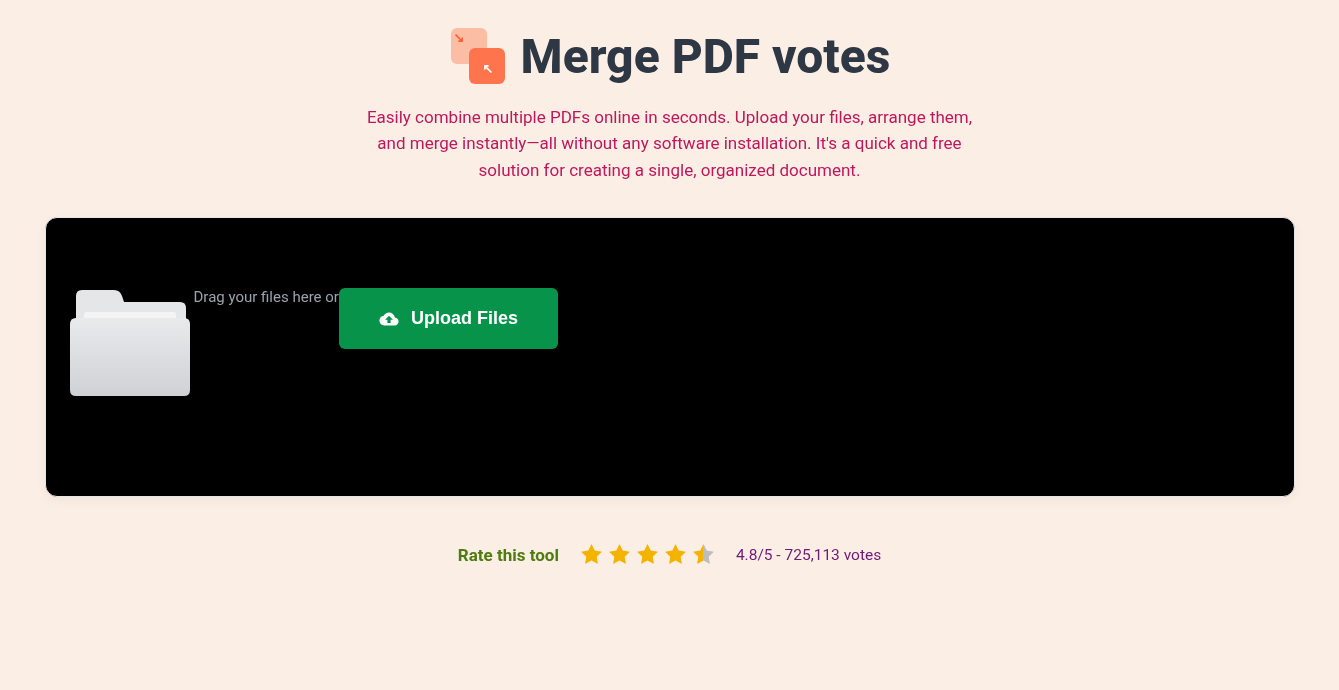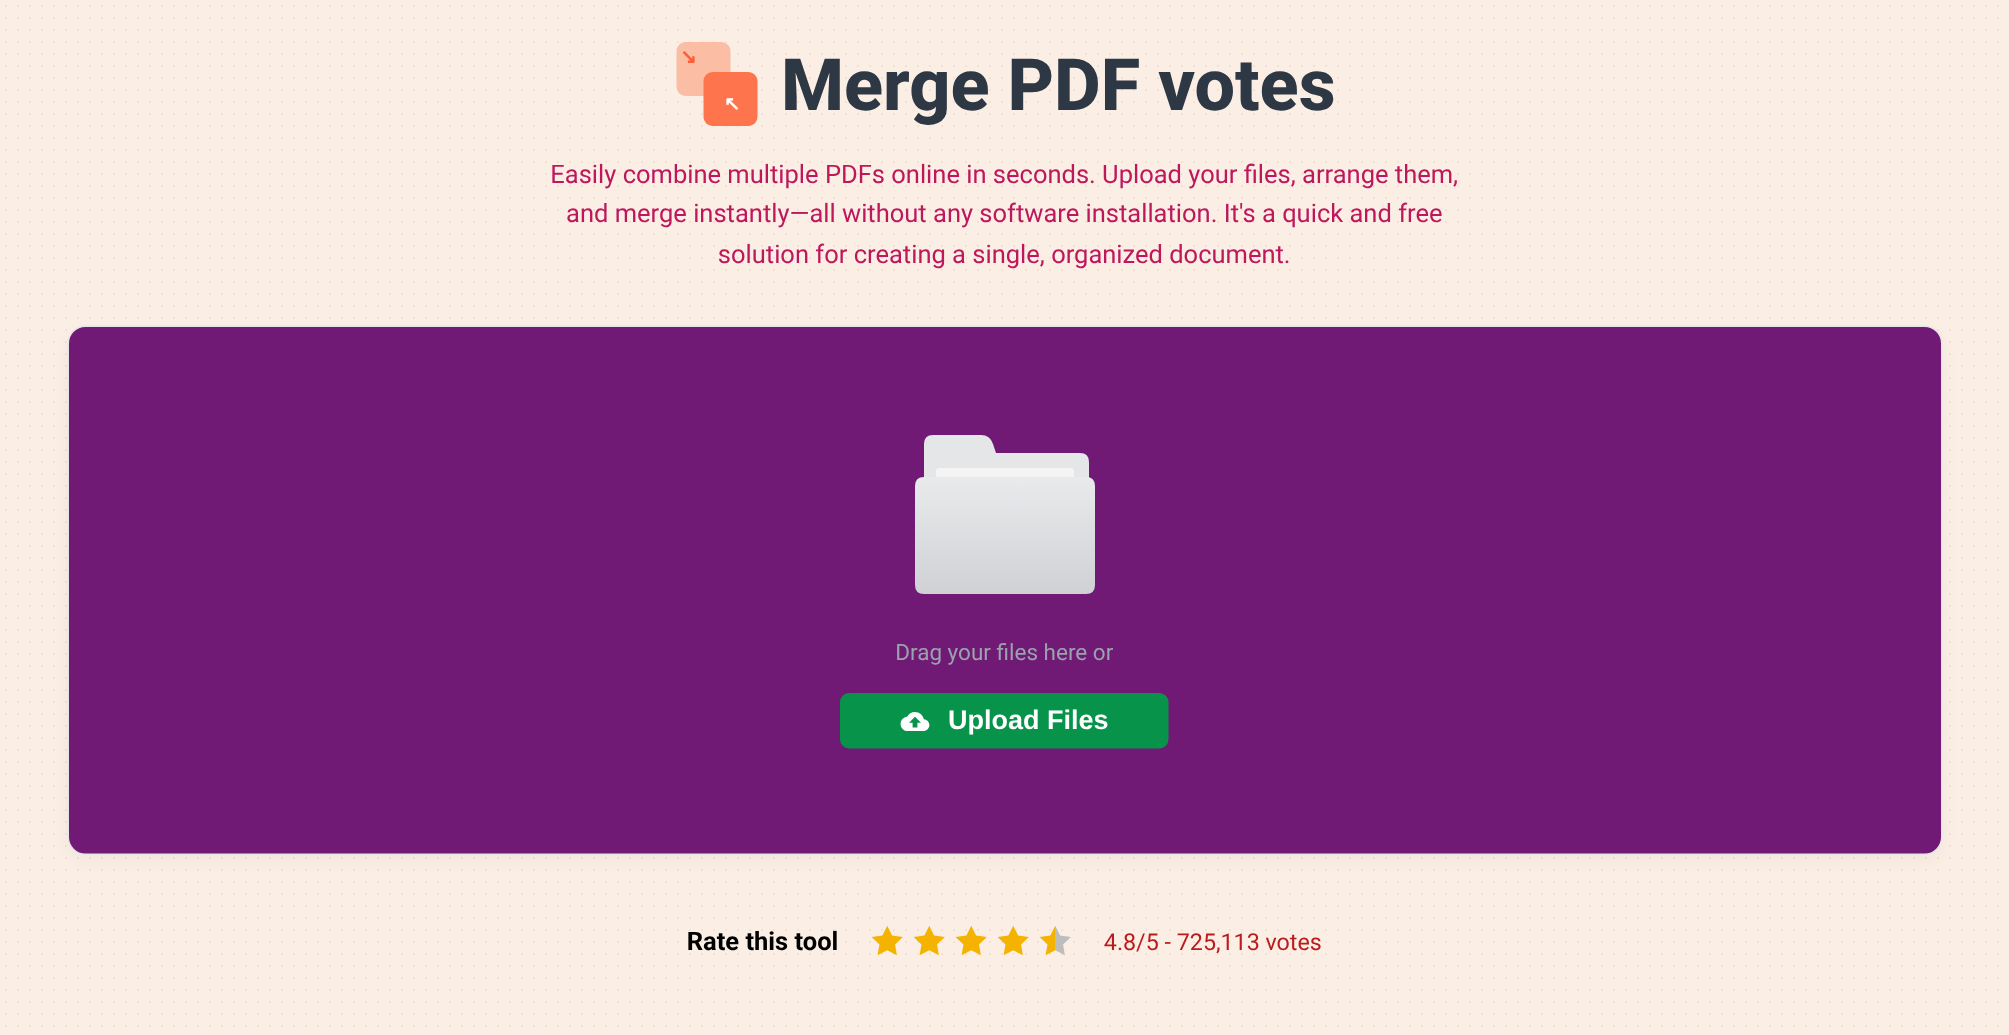--- a/index.html
+++ b/index.html
@@ -75,48 +75,48 @@
       line-height: 1.1;
     }
     .subtitle {
       font-size: 17px;
       color: #be185d;
       max-width: 620px;
       margin: 0 auto;
       line-height: 1.55;
     }
     .dropzone-card {
-      background: #701a75;
+      background: #000000;
       border: 1px solid #e6e6e6;
       border-radius: 12px;
       box-shadow: 0 4px 12px rgba(0,0,0,0.04);
       max-width: 1250px;
       margin: 0 auto;
       padding: 70px 20px 70px 20px;
       display: flex;
-      flex-direction: column;
-      align-items: center;
+      flex-direction: row;
+      align-items: flex-start;
     }
     .folder-icon {
       width: 128px;
       height: 110px;
       position: relative;
       margin-bottom: 28px;
     }
     .drag-text {
       font-size: 15px;
       color: #9aa2ad;
       margin-bottom: 18px;
     }
     .upload-btn {
       background: #07934a;
       color: #ffffff;
       border: none;
       border-radius: 6px;
-      padding: 8px 40px;
+      padding: 20px 40px;
       font-size: 18px;
       font-weight: 700;
       cursor: pointer;
       display: flex;
       align-items: center;
       gap: 12px;
     }
     .cloud-icon {
       width: 20px;
       height: 16px;
@@ -124,34 +124,34 @@
     }
     .rating-row {
       display: flex;
       align-items: center;
       justify-content: center;
       gap: 20px;
       margin-top: 45px;
     }
     .rate-label {
       font-size: 17px;
-      color: #000000;
+      color: #4d7c0f;
       font-weight: 700;
     }
     .stars {
       display: flex;
       gap: 3px;
     }
     .star-svg {
       width: 25px;
       height: 25px;
     }
     .rating-value {
       font-size: 15.5px;
-      color: #b91c1c;
+      color: #701a75;
     }
   </style>
 </head>
 <body>
 
 <div class="container">
   <div class="hero">
     <div class="title-row">
       <div class="tool-icon">
         <div class="square sq-back"></div>

